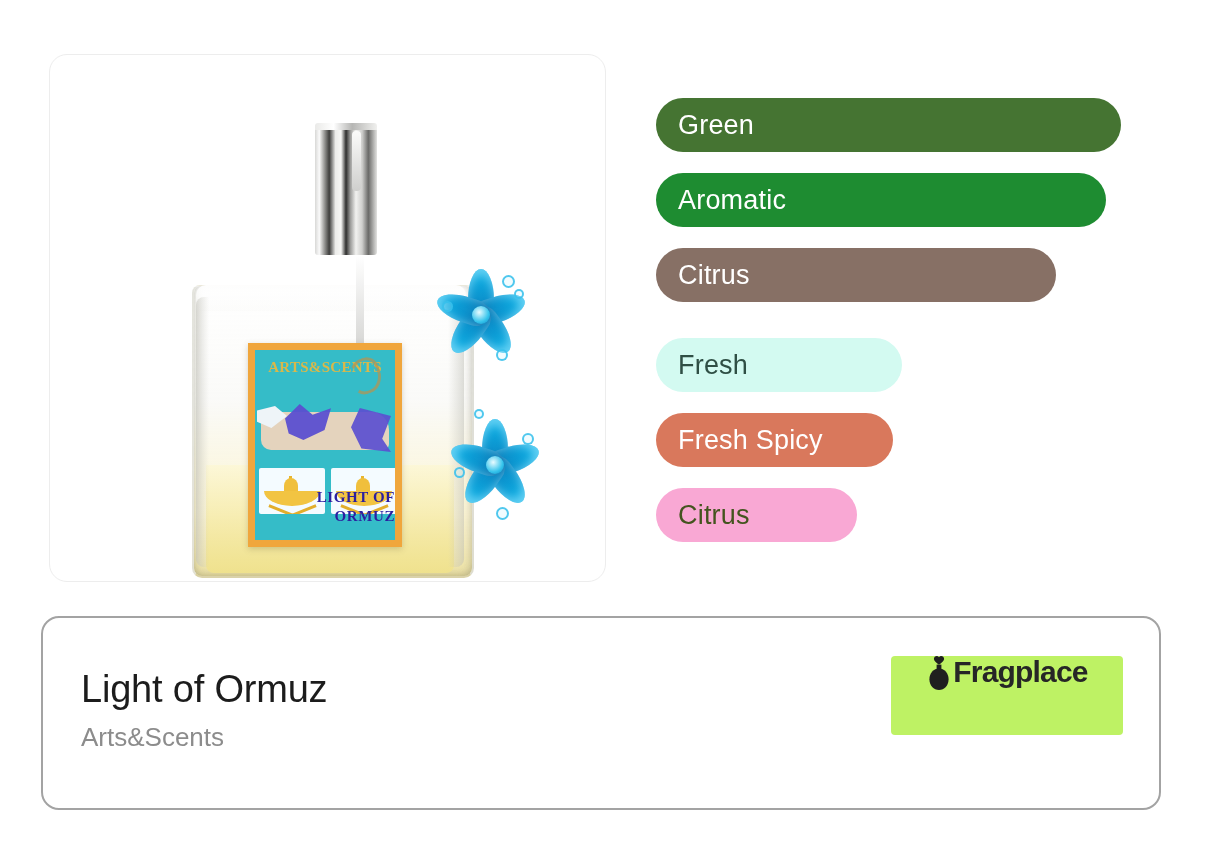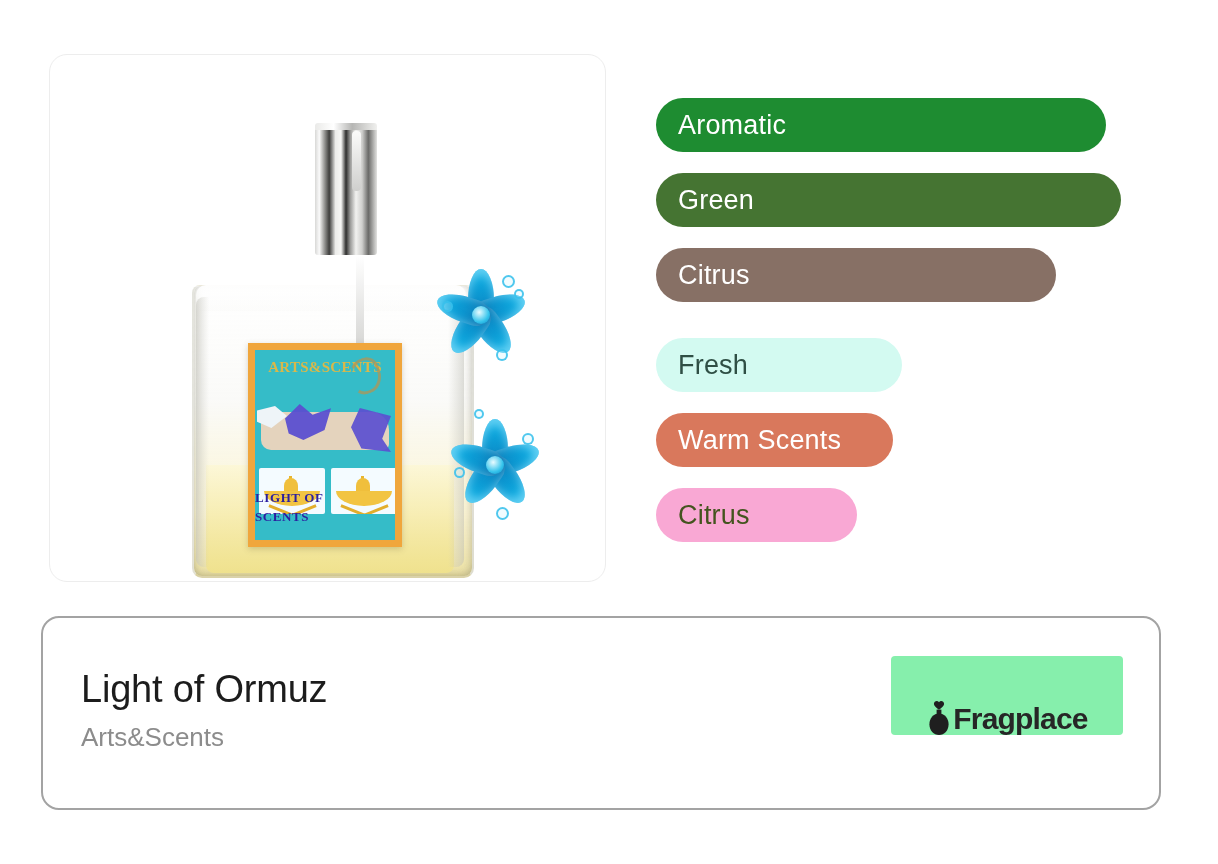--- a/index.html
+++ b/index.html
@@ -316,24 +316,24 @@
   .boat-oar.r {
     left: auto;
     right: 12%;
     transform: rotate(-22deg);
   }
   .label-title {
     position: absolute;
     left: 0;
     bottom: 14px;
     width: 100%;
-    text-align: left;
+    text-align: right;
     font-family: "Liberation Serif", serif;
     font-weight: 700;
-    font-size: 13px;
+    font-size: 15px;
     line-height: 19px;
     letter-spacing: 0.6px;
     color: #2b1fa0;
   }
 
   
   .flower {
     position: absolute;
     width: 86px;
     height: 100px;
@@ -423,24 +423,24 @@
     font-size: 26px;
     color: #8c8c8c;
     line-height: 30px;
   }
   .logo-badge {
     position: absolute;
     right: 36px;
     top: 38px;
     width: 232px;
     height: 79px;
-    background: #86efac;
+    background: #bef264;
     border-radius: 4px;
     display: flex;
-    align-items: flex-end;
+    align-items: flex-start;
     justify-content: center;
     gap: 1px;
   }
   .logo-mark {
     width: 26px;
     height: 34px;
     position: relative;
     flex: none;
   }
   .logo-wordmark {
@@ -498,21 +498,21 @@
               <div class="boat-mast"></div>
               <div class="boat-fig"></div>
               <div class="boat-hull"></div>
               <div class="boat-oar"></div>
               <div class="boat-oar r"></div>
             </div>
           </div>
 
           <div class="label-title">
             <span>LIGHT OF</span><br>
-            <span>SCENTS</span>
+            <span>ORMUZ</span>
           </div>
         </div>
 
         <div class="flower one">
           <div class="petal p1"></div>
           <div class="petal p2"></div>
           <div class="petal p3"></div>
           <div class="petal p4"></div>
           <div class="petal p5"></div>
           <div class="flower-core"></div>
@@ -533,34 +533,34 @@
           <div class="droplet" style="left:2px;top:52px;width:7px;height:7px;"></div>
           <div class="droplet" style="left:44px;top:92px;width:9px;height:9px;"></div>
           <div class="droplet" style="left:22px;top:-6px;width:6px;height:6px;"></div>
         </div>
 
       </div>
     </div>
   </div>
 
   <div class="bars">
+      <div class="bar" style="background: rgb(69, 116, 50); color: rgb(255, 255, 255); width: 465px;">
+        <span>Green</span>
+      </div>
       <div class="bar" style="background: rgb(30, 140, 49); color: rgb(255, 255, 255); width: 450px;">
         <span>Aromatic</span>
       </div>
-      <div class="bar" style="background: rgb(69, 116, 50); color: rgb(255, 255, 255); width: 465px;">
-        <span>Green</span>
-      </div>
       <div class="bar" style="background: rgb(135, 112, 101); color: rgb(255, 255, 255); width: 400px;">
         <span>Citrus</span>
       </div>
       <div class="bar" style="background: rgb(211, 250, 241); color: rgb(47, 79, 69); width: 246px; margin-top: 36px;">
         <span>Fresh</span>
       </div>
       <div class="bar" style="background: rgb(217, 120, 92); color: rgb(255, 255, 255); width: 237px;">
-        <span>Warm Scents</span>
+        <span>Fresh Spicy</span>
       </div>
       <div class="bar" style="background: #f9a8d4; color: rgb(68, 84, 31); width: 201px;">
         <span>Citrus</span>
       </div>
     </div>
 
   <div class="info-card">
     <div class="info-text">
       <div class="product-title">Light of Ormuz</div>
       <div class="product-brand">Arts&amp;Scents</div>

